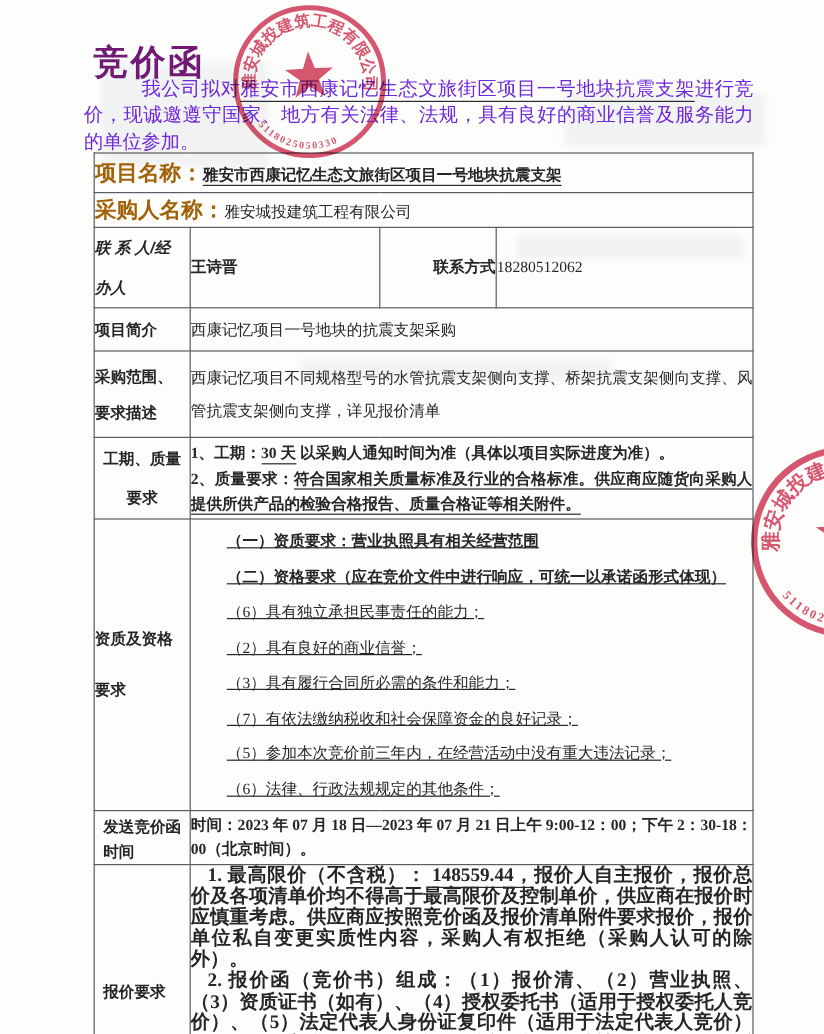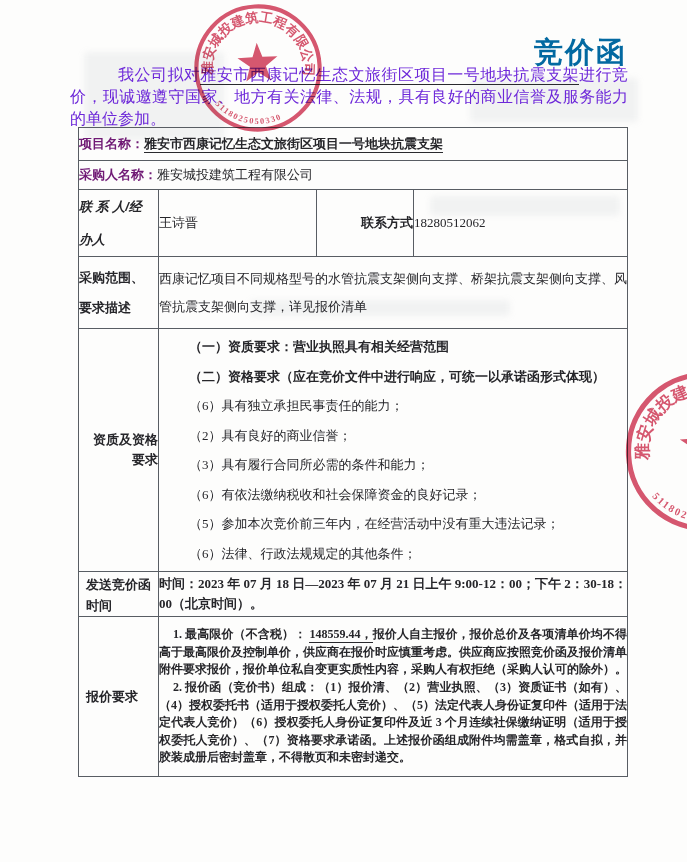--- a/index.html
+++ b/index.html
@@ -6,57 +6,57 @@
   body{
     width:687px;height:862px;position:relative;overflow:hidden;
     background:#fdfdfc;
     font-family:"Liberation Serif","DejaVu Serif",serif;
     color:#26262a;
   }
   .smudge{position:absolute;background:rgba(140,146,160,.10);filter:blur(3px);border-radius:4px;}
   
   .title{
     position:absolute;left:78px;top:33px;width:549px;
-    text-align:right;font-size:29px;font-weight:bold;letter-spacing:2px;color:#0369a1;
+    text-align:left;font-size:29px;font-weight:bold;letter-spacing:2px;color:#701a75;
   }
   
   .intro{
     position:absolute;left:70px;top:64px;width:558px;
     font-size:16px;line-height:22px;text-align:justify;text-indent:48px;color:#6d28d9;
   }
   .u{border-bottom:1px solid #2a2a2e;padding-bottom:1px;}
   
   table.doc{
     position:absolute;left:78px;top:127px;width:549px;
     border-collapse:collapse;table-layout:fixed;
   }
   table.doc td{
     border:1.5px solid #585d63;padding:0;vertical-align:middle;
     font-size:13px;color:#26262a;overflow:hidden;
   }
   .lbl{
     font-family:"Liberation Sans","DejaVu Sans",sans-serif;
-    font-weight:bold;color:#701a75;font-size:13px;
+    font-weight:bold;color:#a16207;font-size:18px;
   }
   .pre{white-space:pre-line;}
   .cellpad{padding:2px 8px;}
   .val-bold{font-weight:bold;}
-  .r3name{padding:9px 0 0 12px;vertical-align:top;}
+  .r3name{padding:9px 0 0 12px;vertical-align:top;font-weight:bold;}
   .r3lbl{padding:6px 0 0 7px;vertical-align:top;line-height:33px;font-style:italic;}
   .r3lbl2{padding:9px 0 0 12px;vertical-align:top;text-align:right;}
   .r3phone{padding:9px 0 0 15px;vertical-align:top;font-size:13.5px;}
   .r5val{line-height:28px;padding:0 10px 0 12px;text-align:justify;}
   .r6val{line-height:21px;padding:2px 10px 2px 12px;font-weight:bold;text-align:justify;}
   .r7val{padding:4px 10px 0 12px;vertical-align:top;}
-  .r7item{line-height:29.5px;padding-left:30px;}
+  .r7item{line-height:29.5px;padding-left:30px;text-decoration:underline;}
   .r7b{font-weight:bold;}
   .r8val{line-height:20px;padding:2px 10px 2px 12px;font-weight:bold;}
   .r9lbl{vertical-align:top;padding-top:38px;}
   .r9val{vertical-align:top;padding:3px 9px 0 11px;}
-  .r9val p{margin:0;font-size:12px;line-height:17.6px;font-weight:bold;text-align:justify;text-indent:14px;}
+  .r9val p{margin:0;font-size:16px;line-height:17.6px;font-weight:bold;text-align:justify;text-indent:14px;}
   
   .stamp{position:absolute;opacity:.82;mix-blend-mode:multiply;pointer-events:none;}
   .stamp text{font-family:"Liberation Serif","DejaVu Serif",serif;font-weight:bold;}
 </style>
 </head>
 <body>
 
 <div class="smudge" style="left:470px;top:78px;width:168px;height:44px;"></div>
 <div class="smudge" style="left:84px;top:52px;width:140px;height:88px;"></div>
 <div class="smudge" style="left:430px;top:196px;width:190px;height:20px;"></div>
@@ -84,35 +84,47 @@
       <span class="lbl">采购人名称：</span><span>雅安城投建筑工程有限公司</span>
     </td>
   </tr>
   <tr style="height:59px">
     <td class="lbl pre r3lbl">联 系 人/经
 办人</td>
     <td class="r3name">王诗晋</td>
     <td class="lbl r3lbl2">联系方式</td>
     <td class="r3phone">18280512062</td>
   </tr>
+  <tr style="height:36px">
+    <td class="lbl cellpad">项目简介</td>
+    <td colspan="3" class="cellpad">西康记忆项目一号地块的抗震支架采购</td>
+  </tr>
   <tr style="height:72px">
     <td class="lbl pre cellpad" style="line-height:30px">采购范围、
 要求描述</td>
     <td colspan="3" class="r5val">西康记忆项目不同规格型号的水管抗震支架侧向支撑、桥架抗震支架侧向支撑、风管抗震支架侧向支撑，详见报价清单</td>
   </tr>
+  <tr style="height:68px">
+    <td class="lbl pre" style="text-align:center;line-height:32px">工期、质量
+要求</td>
+    <td colspan="3" class="r6val">
+      <span>1、工期：</span><span class="u">30 天</span><span>  以采购人通知时间为准（具体以项目实际进度为准）。</span><br>
+      <span>2、质量要求：</span><span class="u">符合国家相关质量标准及行业的合格标准。供应商应随货向采购人提供所供产品的检验合格报告、质量合格证等相关附件。</span>
+    </td>
+  </tr>
   <tr style="height:243px">
-    <td class="lbl pre" style="text-align:right;line-height:20px">资质及资格
+    <td class="lbl pre" style="text-align:left;line-height:42px">资质及资格
 要求</td>
     <td colspan="3" class="r7val">
       <div class="r7item r7b">（一）资质要求：营业执照具有相关经营范围</div>
       <div class="r7item r7b">（二）资格要求（应在竞价文件中进行响应，可统一以承诺函形式体现）</div>
       <div class="r7item">（6）具有独立承担民事责任的能力；</div>
       <div class="r7item">（2）具有良好的商业信誉；</div>
       <div class="r7item">（3）具有履行合同所必需的条件和能力；</div>
-      <div class="r7item">（6）有依法缴纳税收和社会保障资金的良好记录；</div>
+      <div class="r7item">（7）有依法缴纳税收和社会保障资金的良好记录；</div>
       <div class="r7item">（5）参加本次竞价前三年内，在经营活动中没有重大违法记录；</div>
       <div class="r7item">（6）法律、行政法规规定的其他条件；</div>
     </td>
   </tr>
   <tr style="height:40px">
     <td class="lbl pre" style="padding:2px 0 0 7px;line-height:21px;vertical-align:top">发送竞价函
 时间</td>
     <td colspan="3" class="r8val">时间：2023 年 07 月 18 日—2023 年 07 月 21 日上午 9:00-12：00；下午 2：30-18：00（北京时间）。</td>
   </tr>
   <tr style="height:160px">

